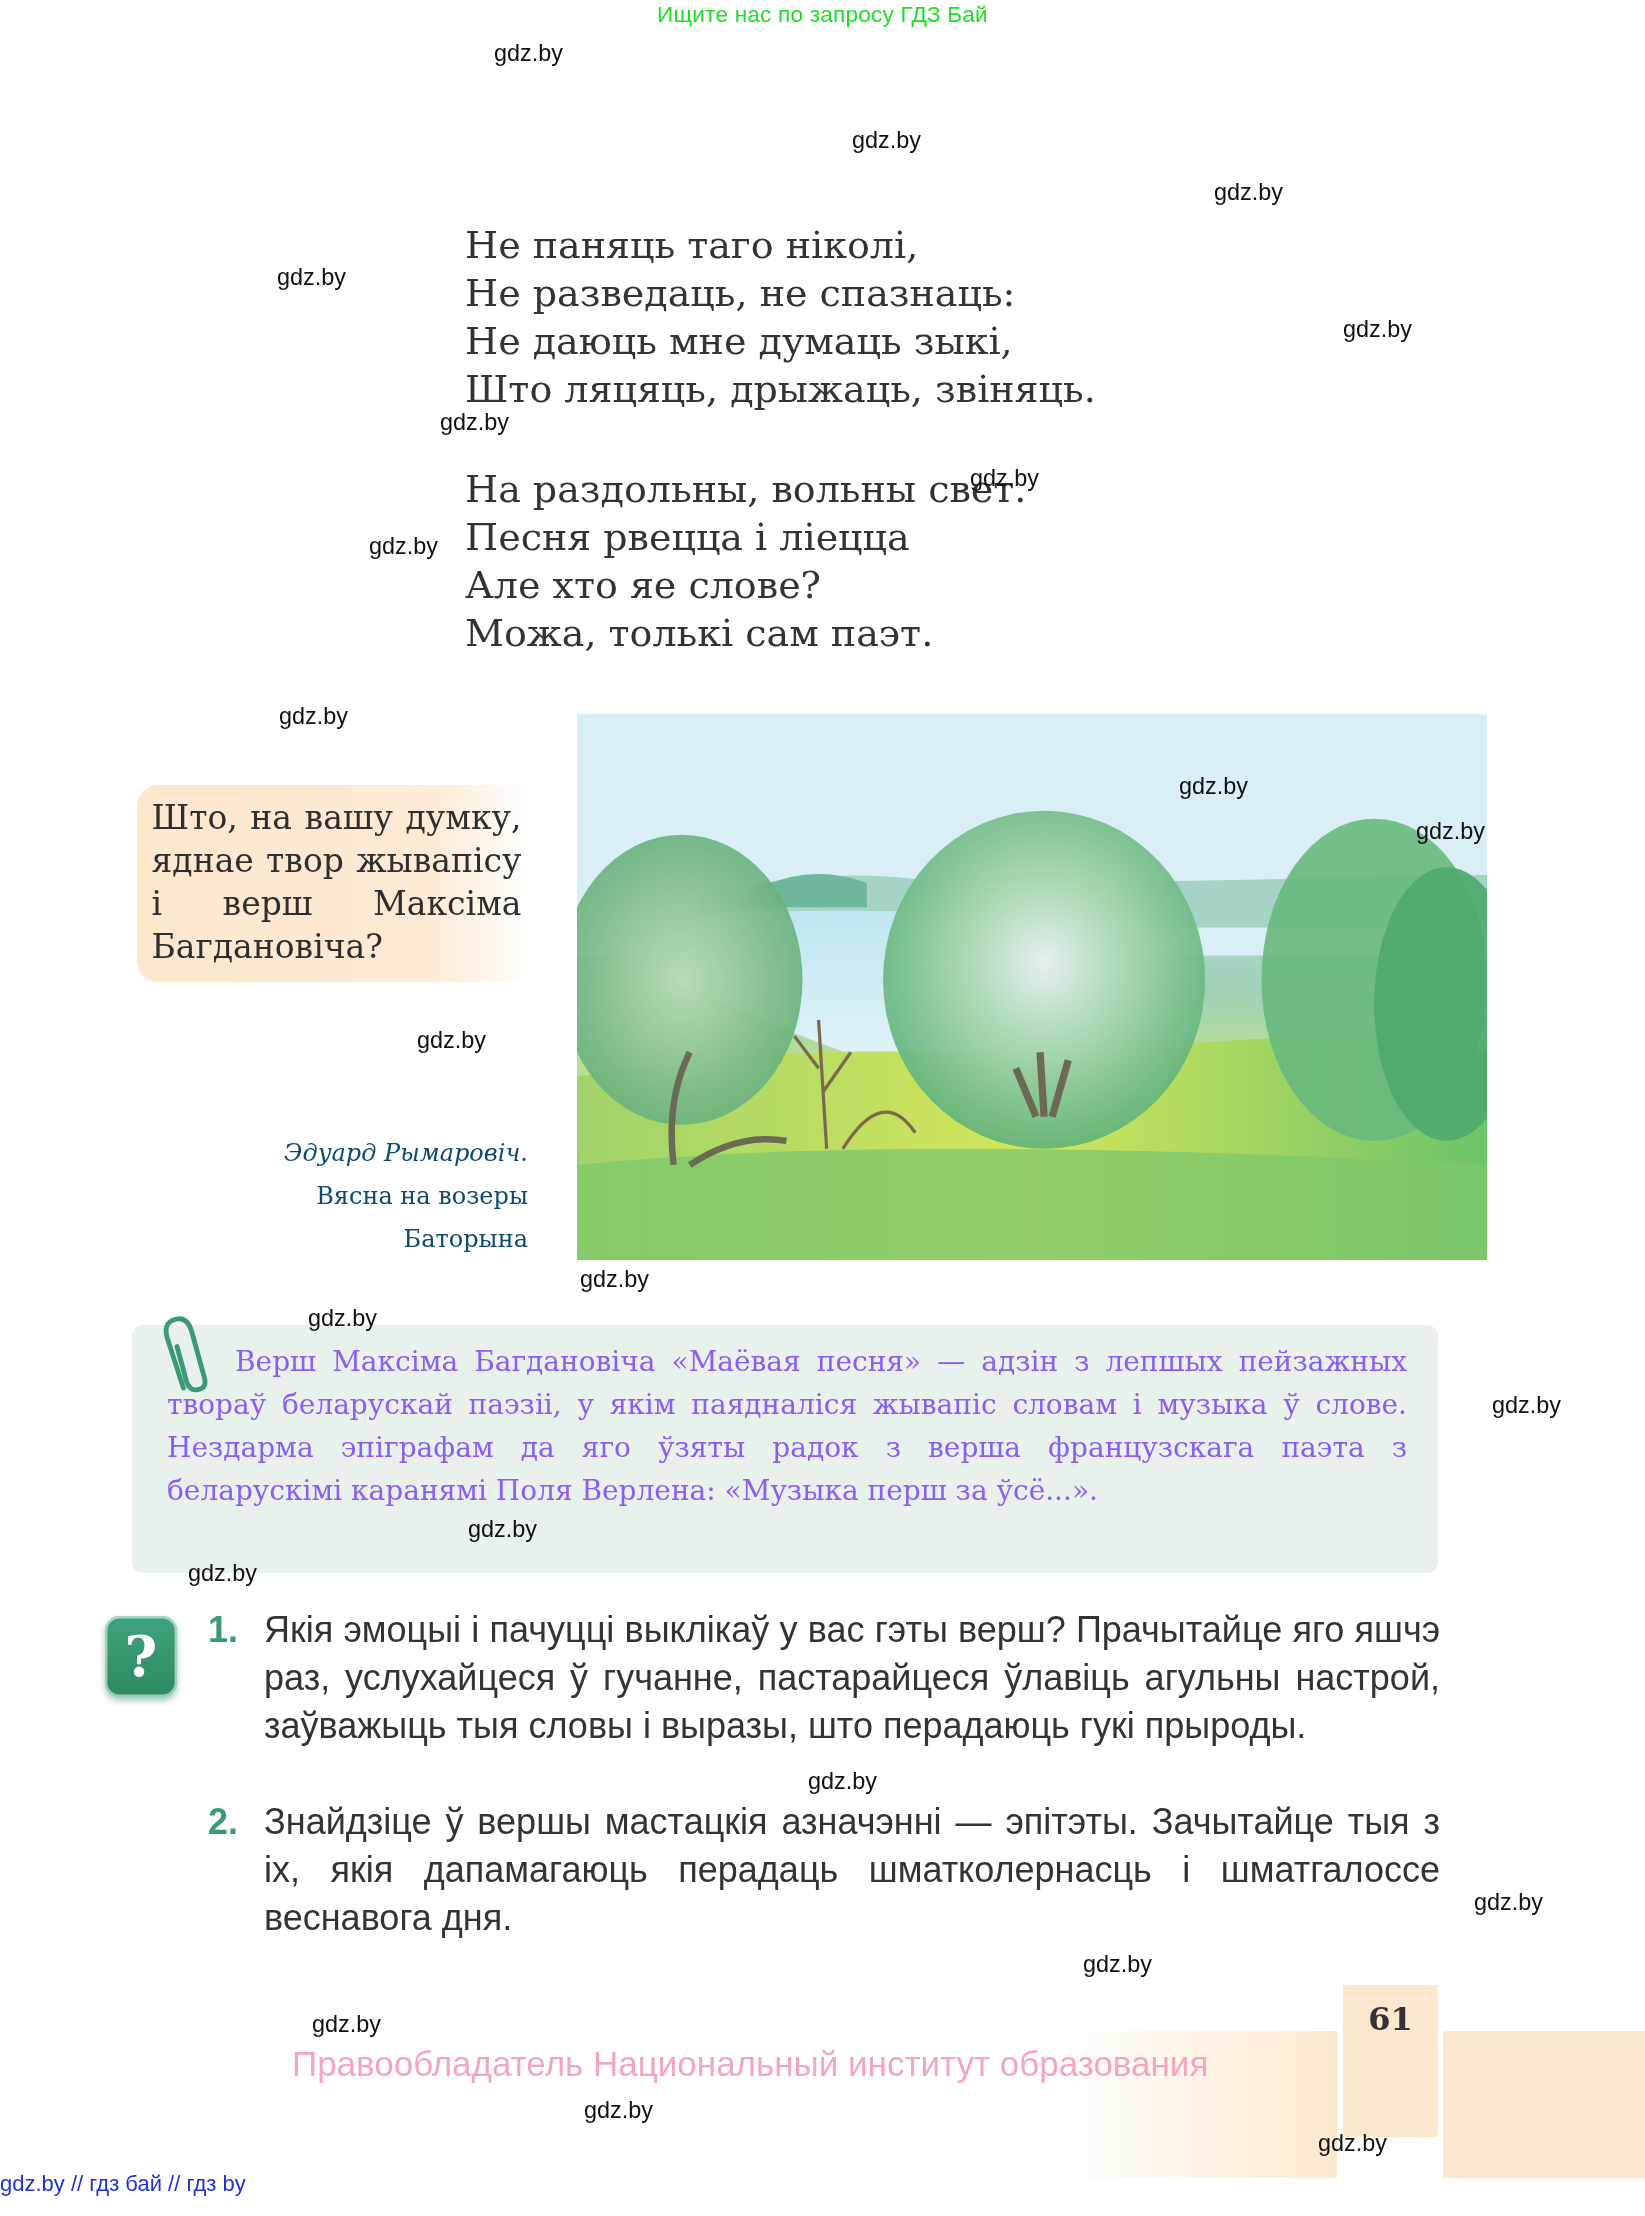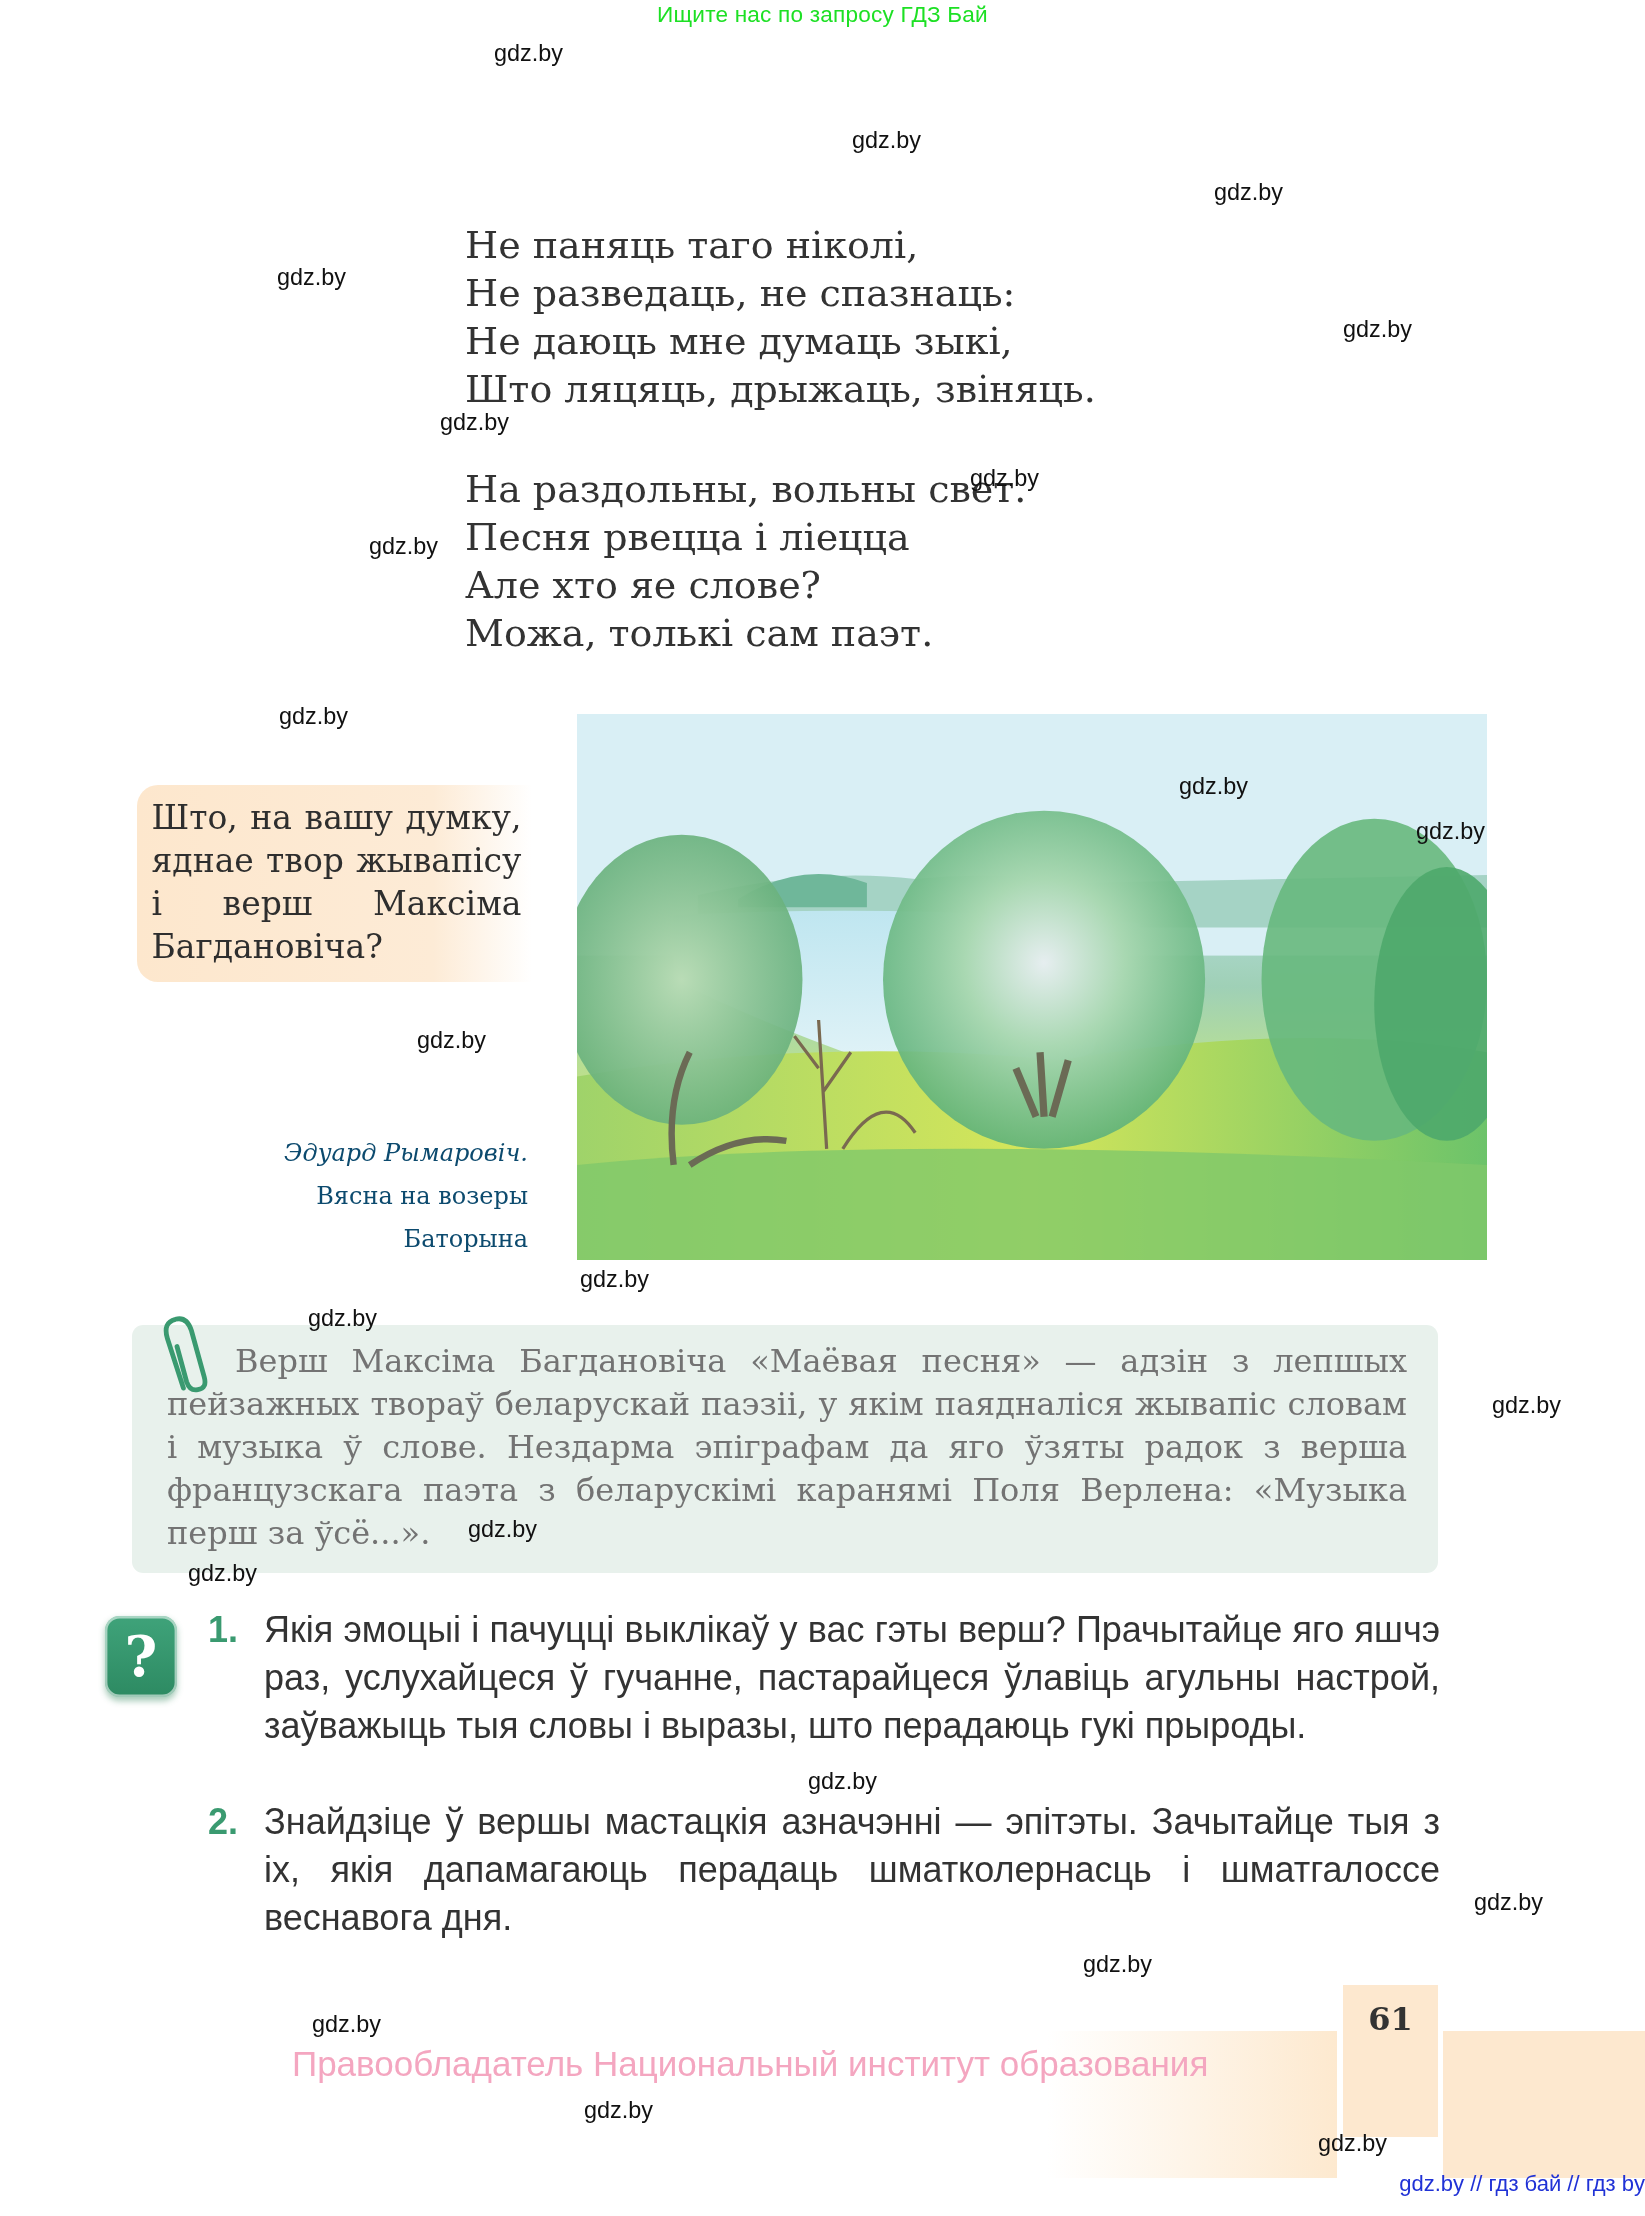--- a/index.html
+++ b/index.html
@@ -54,21 +54,21 @@
   .caption { right: 1117px; top: 1132px; text-align: right; font-size: 24px; line-height: 43px; color: #0c4a6e; width: 419px; }
   .caption .author { font-style: italic; }
 
   
   .infobox {
     left: 132px; top: 1325px; width: 1306px; height: 248px;
     background: #e8f1ec; border-radius: 11.3px;
   }
   .infobox-text {
     position: absolute; left: 35px; top: 14.5px; width: 1240px;
-    font-size: 32px; line-height: 43px; color: #737373;
+    font-size: 28px; line-height: 43px; color: #8b5cf6;
     text-align: justify; text-align-last: left;
   }
   .infobox-text .indent { display: inline-block; width: 68px; }
   .clip { left: 161px; top: 1314px; width: 48px; height: 81px; }
 
   
   .qicon {
     left: 105px; top: 1616px; width: 72px; height: 81px;
     border-radius: 14.5px;
     background: linear-gradient(180deg, #3fa37a 0%, #2d8a62 100%);
@@ -97,21 +97,21 @@
   .page-num {
     position: absolute; left: 0; top: 14.5px; width: 95px; text-align: center;
     font-family: "DejaVu Serif", serif; font-weight: bold; font-size: 32px; color: #333;
   }
   .foot-block { left: 1443px; top: 2031px; width: 202px; height: 147px; background: #fde8cf; }
   .rightsholder {
     left: 292px; top: 2044px;
     font-family: "Liberation Sans", sans-serif; font-size: 35px; color: #f4a6c0; white-space: nowrap;
   }
   .bottom-links {
-    left: 0; width: 1645px; top: 2171px; text-align: right;
+    left: 0; width: 1645px; top: 2171px; text-align: left;
     font-family: "Liberation Sans", sans-serif; font-size: 22px; color: #2032d6;
   }
 </style>
 </head>
 <body>
 
 <div class="abs top-banner">Ищите нас по запросу ГДЗ Бай</div>
 
 <div class="abs poem stanza1">
   <div>Не паняць таго ніколі,</div>

